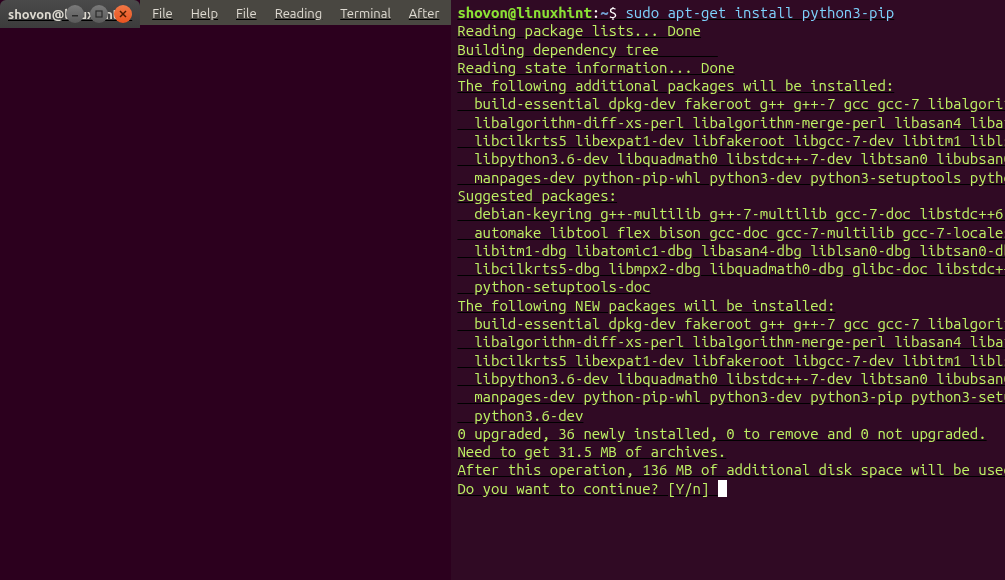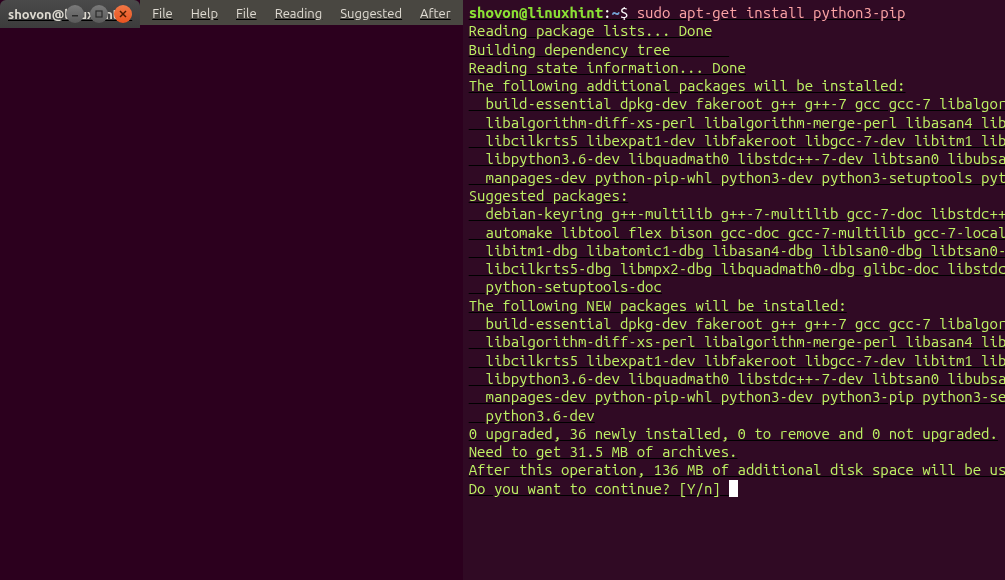--- a/index.html
+++ b/index.html
@@ -100,21 +100,21 @@
       color: #ffffff;
     }
     .prompt-path {
       color: #729fcf;
       font-weight: bold;
     }
     .prompt-dollar {
       color: #ffffff;
     }
     .cmd {
-      color: #fca5a5;
+      color: #7dd3fc;
     }
     .output {
       color: #bef264;
     }
     .cursor {
       background: #ffffff;
       color: #300a24;
       display: inline-block;
       width: 9px;
       height: 17px;
@@ -145,21 +145,21 @@
         </svg>
       </div>
     </div>
   </div>
 
   <div class="menubar">
     <span class="menu-item">File</span>
     <span class="menu-item">Help</span>
     <span class="menu-item">File</span>
     <span class="menu-item">Reading</span>
-    <span class="menu-item">Suggested</span>
+    <span class="menu-item">Terminal</span>
     <span class="menu-item">After</span>
   </div>
 
   <div class="terminal-body"><span class="prompt-user">shovon@linuxhint</span><span class="prompt-colon">:</span><span class="prompt-path">~</span><span class="prompt-dollar">$ </span><span class="cmd">sudo apt-get install python3-pip</span>
 <span id="output-block" class="output">Reading package lists... Done
 Building dependency tree       
 Reading state information... Done
 The following additional packages will be installed:
   build-essential dpkg-dev fakeroot g++ g++-7 gcc gcc-7 libalgorithm-diff-perl
   libalgorithm-diff-xs-perl libalgorithm-merge-perl libasan4 libatomic1 libc-dev-bin libc6-dev

